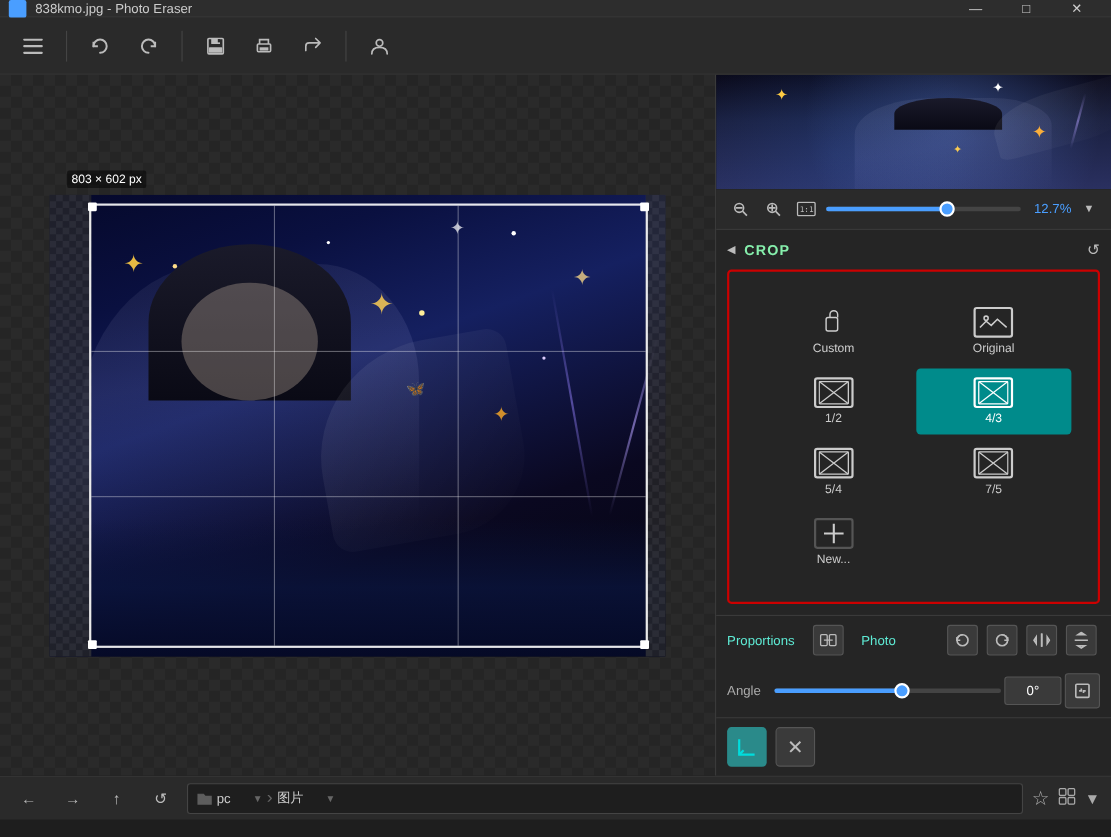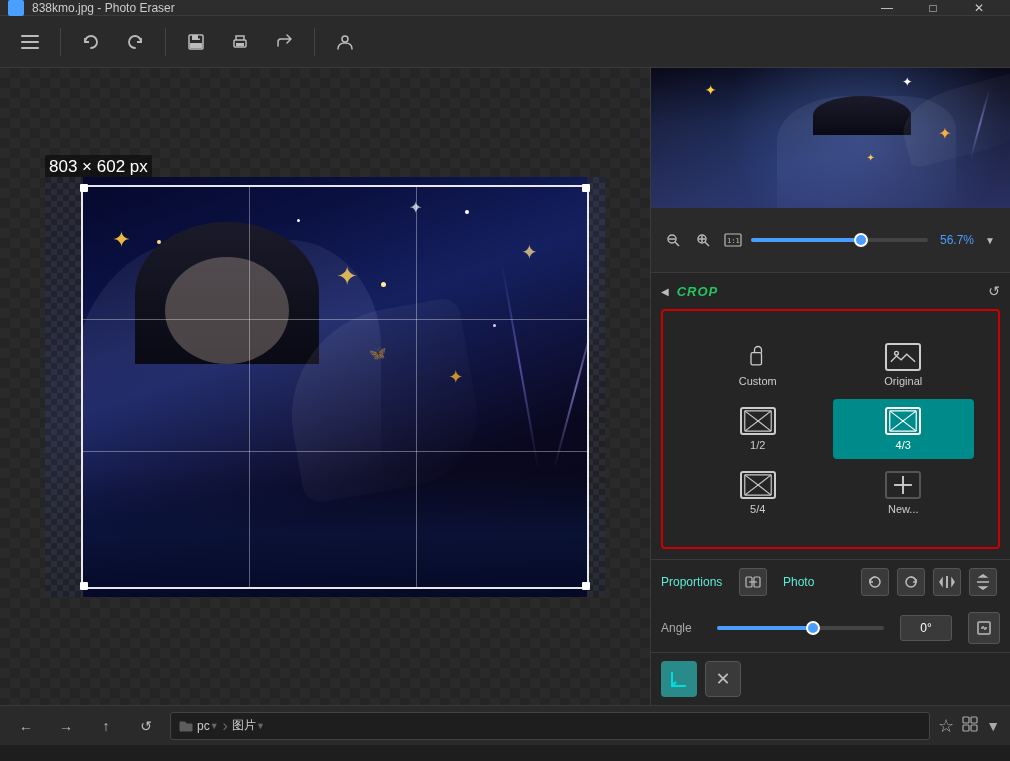--- a/index.html
+++ b/index.html
@@ -78,22 +78,22 @@
     }
 
     
     .canvas-image-container {
       position: relative;
       z-index: 2;
     }
     .canvas-size-label {
       position: absolute;
       top: -22px;
-      left: 0;
-      font-size: 17px;
+      left: 16px;
+      font-size: 11px;
       color: #fff;
       background: rgba(0,0,0,0.5);
       padding: 2px 4px;
       border-radius: 2px;
     }
 
     
     .right-panel {
       width: 360px;
       background: #252525;
@@ -123,21 +123,21 @@
       background: 
         radial-gradient(circle at 60% 40%, rgba(100,150,255,0.3) 0%, transparent 60%),
         radial-gradient(circle at 30% 70%, rgba(50,100,200,0.2) 0%, transparent 50%),
         linear-gradient(180deg, #0a0a1a 0%, #1a2040 40%, #2a3060 100%);
     }
 
     
     .zoom-controls {
       display: flex;
       align-items: center;
-      padding: 20px 10px;
+      padding: 6px 10px;
       gap: 6px;
       background: #2a2a2a;
       border-bottom: 1px solid #3a3a3a;
     }
     .zoom-btn {
       width: 24px; height: 24px;
       background: transparent;
       border: none;
       color: #bbb;
       cursor: pointer;
@@ -203,23 +203,22 @@
     .crop-collapse-btn {
       background: transparent;
       border: none;
       color: #bbb;
       cursor: pointer;
       font-size: 10px;
     }
     .crop-title {
       font-size: 13px;
       font-weight: 600;
-      color: #22c55e;
+      color: #86efac;
       letter-spacing: 1px;
-      font-style: italic;
     }
     .crop-reset-btn {
       margin-left: auto;
       background: transparent;
       border: none;
       color: #bbb;
       cursor: pointer;
       font-size: 14px;
     }
 
@@ -290,21 +289,21 @@
       align-items: center;
       justify-content: center;
       font-size: 14px;
     }
 
     
     .angle-row {
       display: flex;
       align-items: center;
       padding: 8px 10px;
-      gap: 16px;
+      gap: 3px;
     }
     .angle-label { font-size: 12px; color: #aaa; min-width: 40px; }
     .angle-slider-container {
       flex: 1;
       height: 20px;
       display: flex;
       align-items: center;
       position: relative;
     }
     .angle-slider-track {
@@ -383,21 +382,21 @@
       border-radius: 3px;
       padding: 2px 8px;
       height: 28px;
       flex: 1;
     }
     .path-segment {
       font-size: 12px;
       color: #ccc;
       display: flex;
       align-items: center;
-      gap: 0;
+      gap: 20px;
     }
     .path-sep { color: #666; }
   </style>
 </head>
 <body>
 
 <div class="titlebar">
   <div class="titlebar-icon"></div>
   <span class="titlebar-title">838kmo.jpg - Photo Eraser</span>
   <div class="titlebar-controls">
@@ -579,21 +578,21 @@
           <rect x="1" y="1" width="16" height="12" rx="1"></rect>
           <text x="3" y="10" fill="#bbb" font-size="7" stroke="none" font-family="monospace">1:1</text>
         </svg>
       </button>
       <div class="zoom-slider-container">
         <div class="zoom-slider">
           <div class="zoom-slider-fill"></div>
           <div class="zoom-slider-thumb"></div>
         </div>
       </div>
-      <span class="zoom-value">56.7%</span>
+      <span class="zoom-value">12.7%</span>
       <button class="zoom-expand-btn">▼</button>
     </div>
 
     <div class="crop-section">
       <div class="crop-section-header">
         <button class="crop-collapse-btn">◀</button>
         <span class="crop-title">CROP</span>
         <button class="crop-reset-btn">↺</button>
       </div>
 
@@ -646,20 +645,30 @@
           <div class="crop-item-icon" style="position:relative;">
             <svg width="36" height="28" viewBox="0 0 36 28" fill="none" stroke="#ccc" stroke-width="1.5">
               <rect x="1" y="1" width="34" height="26" rx="1"></rect>
               <line x1="1" y1="1" x2="35" y2="27"></line>
               <line x1="35" y1="1" x2="1" y2="27"></line>
             </svg>
           </div>
           <span class="crop-item-label">5/4</span>
         </button>
 
+        <button class="crop-item">
+          <div class="crop-item-icon" style="position:relative;">
+            <svg width="36" height="28" viewBox="0 0 36 28" fill="none" stroke="#ccc" stroke-width="1.5">
+              <rect x="1" y="1" width="34" height="26" rx="1"></rect>
+              <line x1="1" y1="1" x2="35" y2="27"></line>
+              <line x1="35" y1="1" x2="1" y2="27"></line>
+            </svg>
+          </div>
+          <span class="crop-item-label">7/5</span>
+        </button>
 
 
         <button class="crop-item">
           <div class="crop-item-icon" style="border:2px solid #555;">
             <svg width="22" height="22" viewBox="0 0 22 22" fill="none" stroke="#777" stroke-width="2">
               <line x1="11" y1="4" x2="11" y2="18"></line>
               <line x1="4" y1="11" x2="18" y2="11"></line>
             </svg>
           </div>
           <span class="crop-item-label">New...</span>

